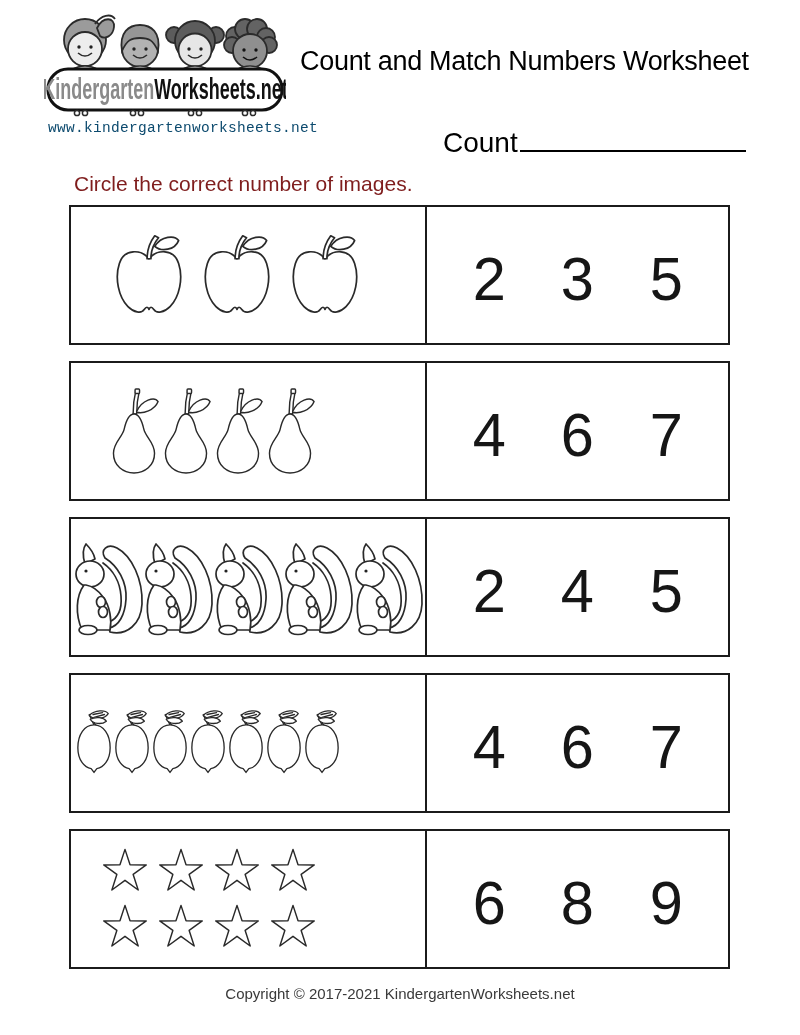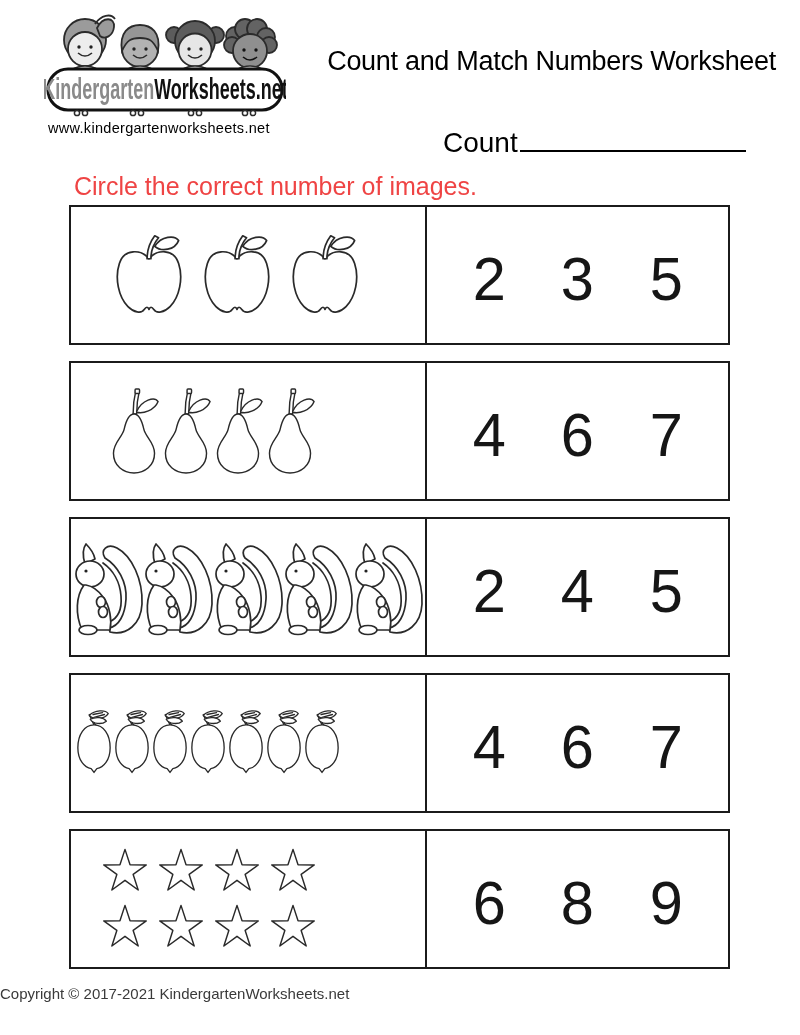--- a/index.html
+++ b/index.html
@@ -2,28 +2,28 @@
 <html><head>
 <meta charset="utf-8">
 <style>
   html,body{margin:0;padding:0;}
   body{
     width:800px;height:1035px;position:relative;background:#ffffff;
     font-family:"Liberation Sans",sans-serif;color:#111;overflow:hidden;
   }
   
   .logo-svg{position:absolute;left:44px;top:12px;width:242px;height:106px;}
-  .site-url{position:absolute;left:48px;top:120px;font-size:14.5px;color:#000000;letter-spacing:.3px;}
+  .site-url{position:absolute;left:48px;top:120px;font-size:14.5px;color:#0c4a6e;letter-spacing:.3px;font-family:Liberation Mono, monospace;}
   .page-title{
-    position:absolute;left:280px;top:46px;width:496px;text-align:right;
+    position:absolute;left:300px;top:46px;width:496px;text-align:left;
     font-size:27px;font-weight:400;color:#000;white-space:nowrap;letter-spacing:-.3px;
   }
   .name-row{position:absolute;left:443px;top:127px;font-size:28px;color:#000;}
   .name-underline{display:inline-block;width:226px;height:1px;border-bottom:2.5px solid #000;margin-left:2px;}
-  .instruction{position:absolute;left:74px;top:172px;font-size:25px;color:#ef4444;}
+  .instruction{position:absolute;left:74px;top:172px;font-size:21px;color:#7f1d1d;}
   
   .sheet{position:absolute;left:69px;top:205px;width:661px;}
   .wrow{
     box-sizing:border-box;height:140px;border:2px solid #1b1b1b;background:#fff;
     display:flex;margin-bottom:16px;
   }
   .cell{box-sizing:border-box;}
   .images{
     width:356px;border-right:2px solid #1b1b1b;display:flex;align-items:center;
   }
@@ -41,21 +41,21 @@
   .row-pear .images{padding-left:38px;column-gap:2px;}
   .item-pear{width:50px;height:92px;}
   .row-squirrel .images{padding-left:2px;}
   .item-squirrel{width:72px;height:102px;margin-right:-2px;}
   .row-lemon .images{padding-left:4px;}
   .item-lemon{width:38px;height:68px;}
   .row-star .images{flex-wrap:wrap;align-content:center;column-gap:8px;row-gap:4px;padding-left:30px;padding-right:96px;}
   .item-star{width:48px;height:52px;}
   
   .footer{
-    position:absolute;top:983px;left:0;width:100%;text-align:left;
+    position:absolute;top:983px;left:0;width:100%;text-align:center;
     font-size:15px;color:#3a3a3a;line-height:21px;
   }
 </style>
 </head>
 <body>
 
 <svg width="0" height="0" style="position:absolute" aria-hidden="true">
   <defs>
     <symbol id="icon-apple" viewBox="0 0 78 90">
       <g fill="#fff" stroke="#2a2a2a" stroke-width="1.8" stroke-linejoin="round" stroke-linecap="round">

